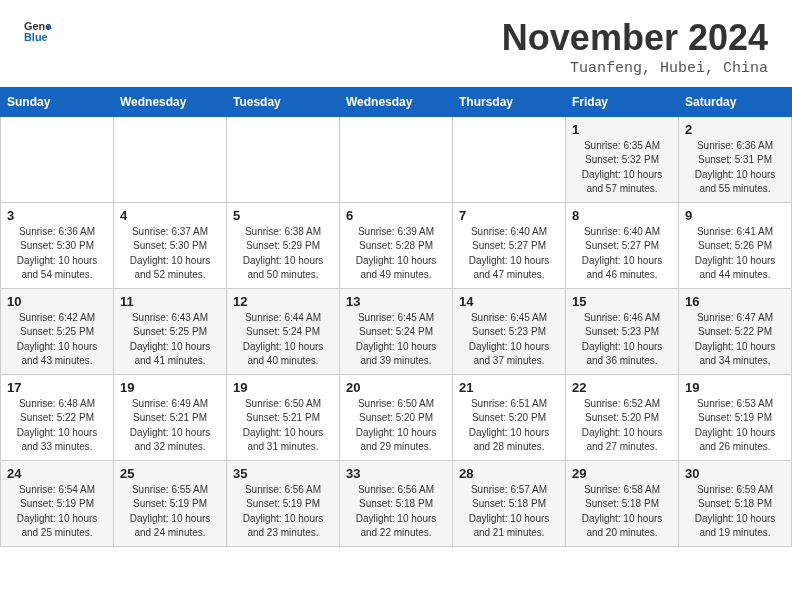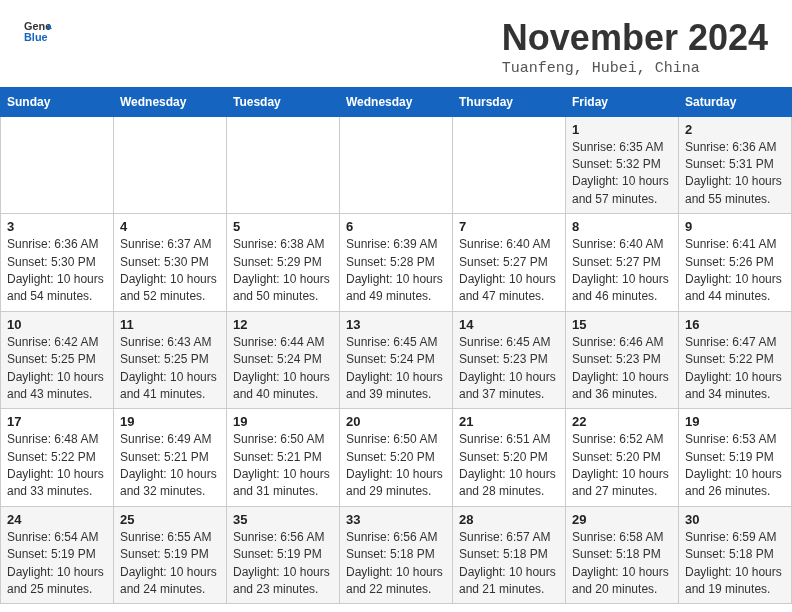--- a/index.html
+++ b/index.html
@@ -19,20 +19,21 @@
     .logo {
       display: flex;
       align-items: center;
       gap: 4px;
     }
     .logo-icon {
       width: 28px;
       height: 28px;
     }
     .title-block {
+      text-align: right;
     }
     .month-title {
       font-size: 36px;
       font-weight: bold;
       color: #333;
       line-height: 1.1;
     }
     .location {
       font-size: 15px;
       color: #555;
@@ -69,23 +70,24 @@
       background: #fff;
     }
     .day-number {
       font-size: 13px;
       font-weight: bold;
       color: #222;
       display: block;
       margin-bottom: 2px;
     }
     .day-info {
-      font-size: 12px;
+      font-size: 10px;
       color: #333;
       line-height: 1.45;
+      text-align: center;
     }
     .empty-cell {
       background: #fff !important;
     }
   </style>
 </head>
 <body>
 
 <div class="header">
   <div class="logo">

